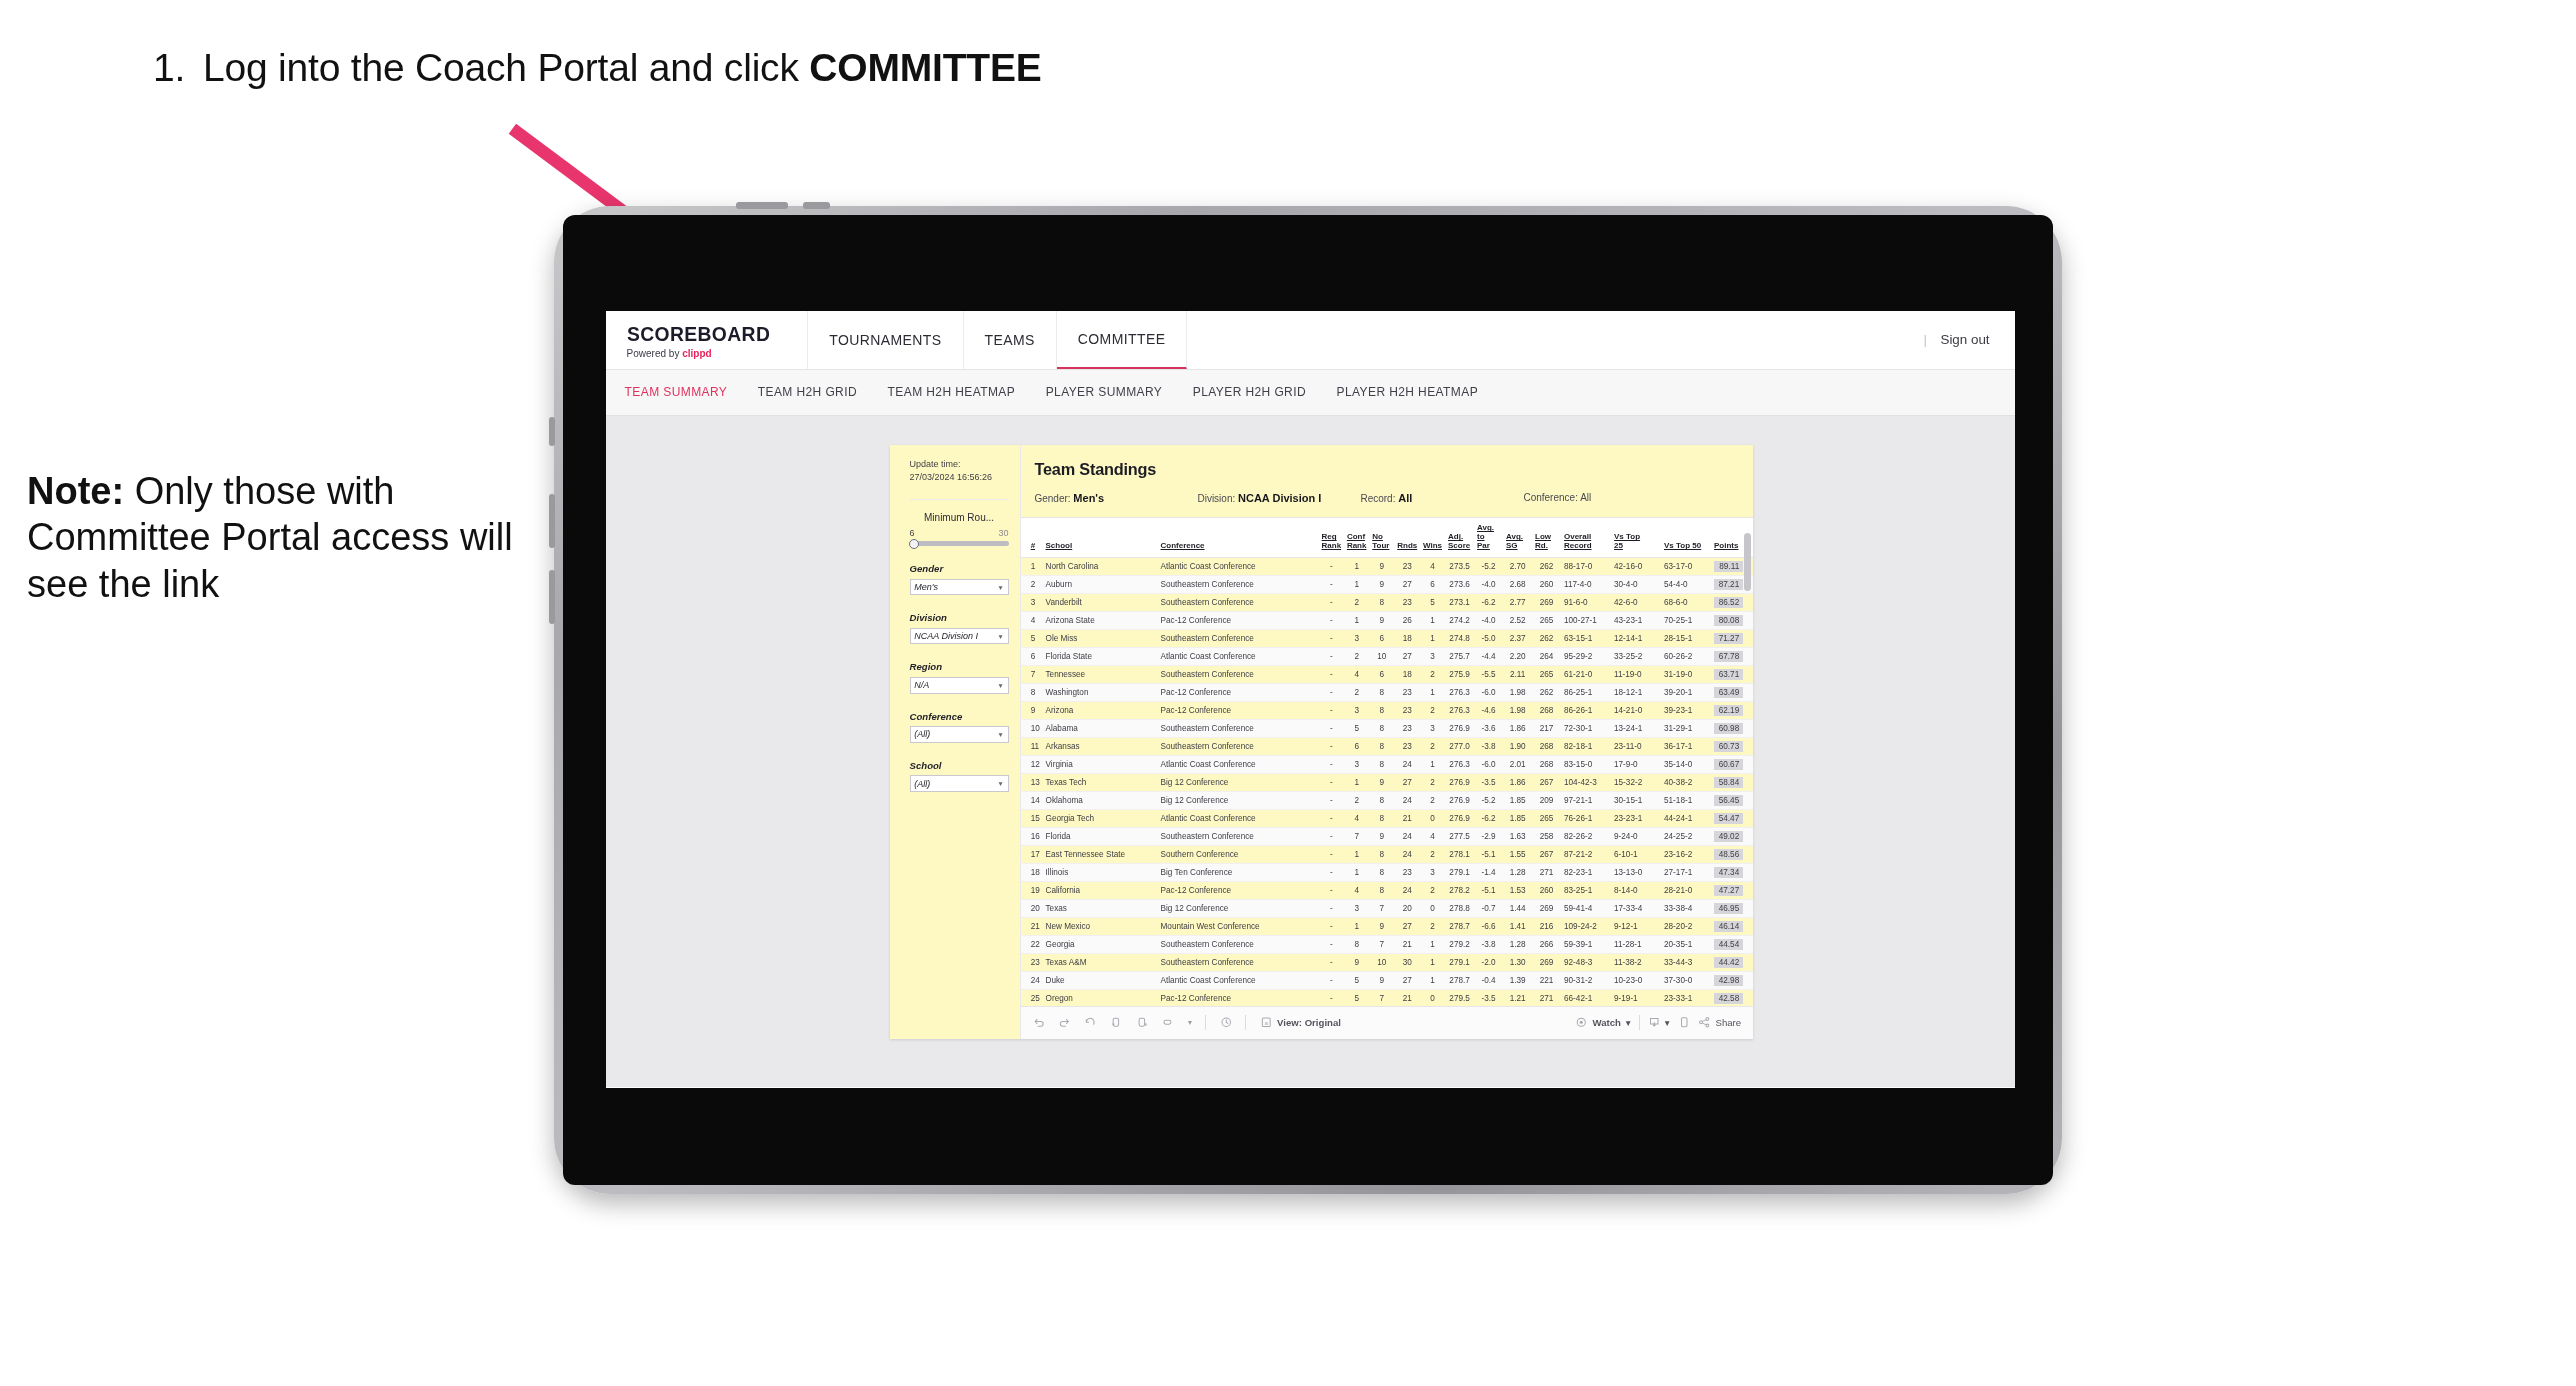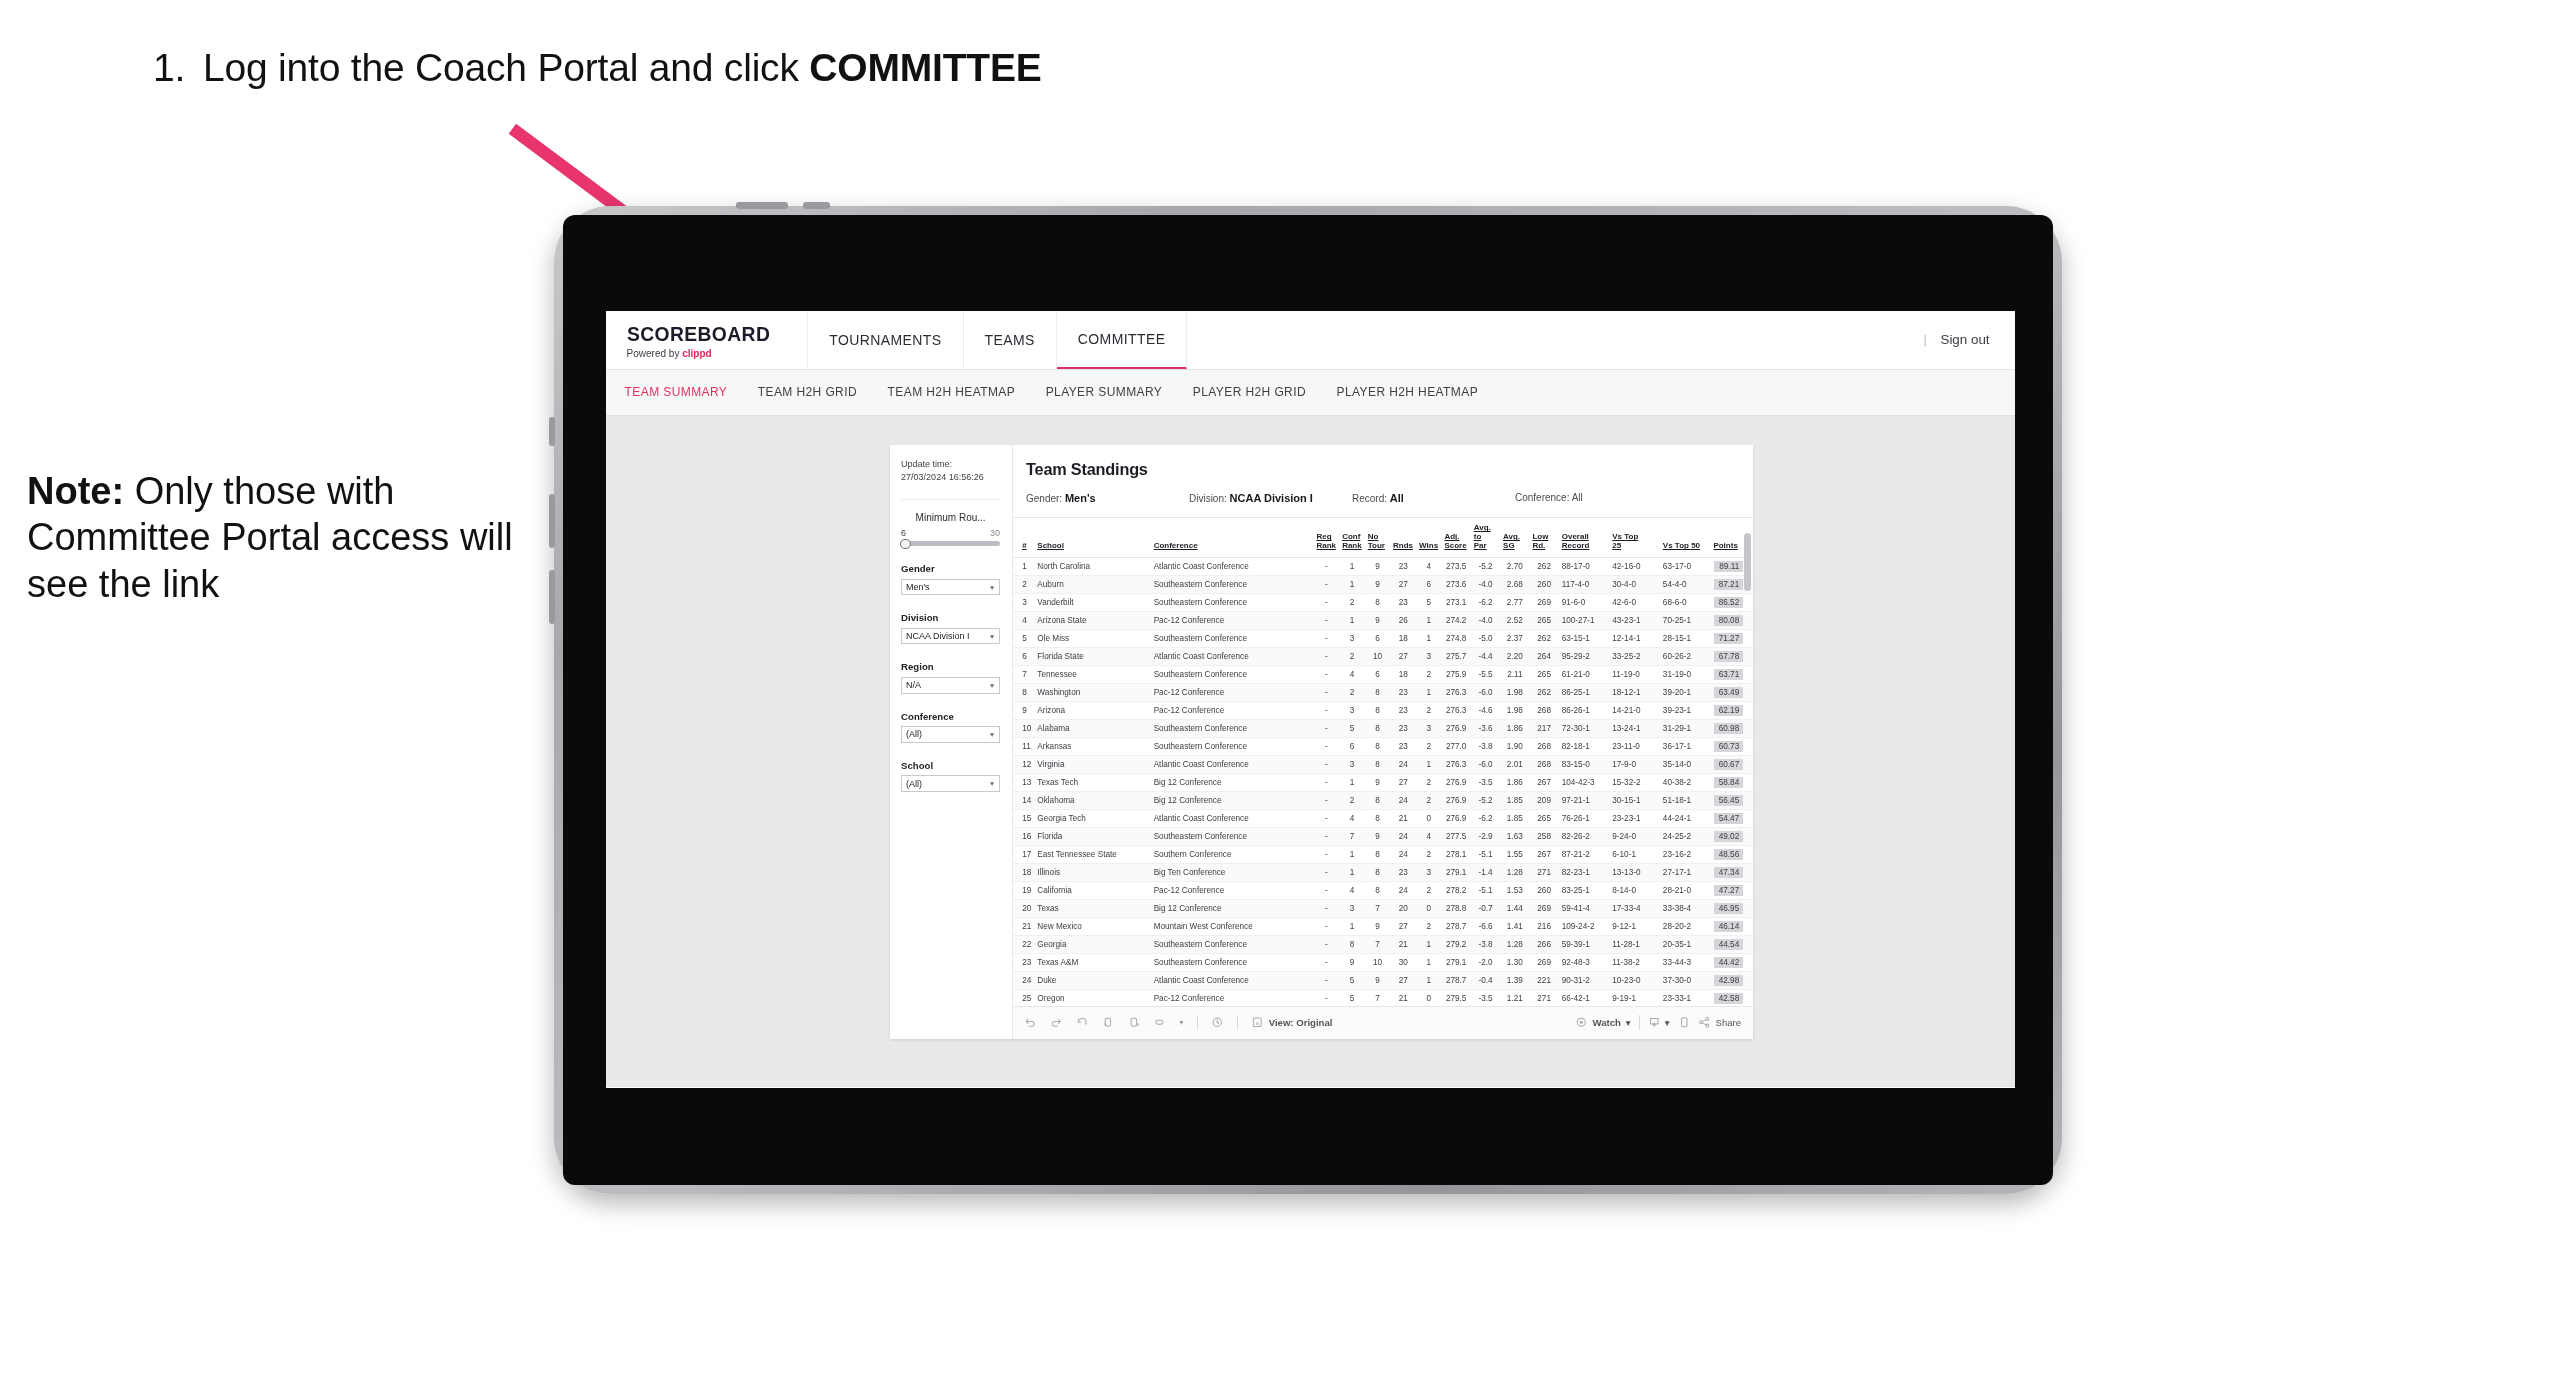--- a/index.html
+++ b/index.html
@@ -96,37 +96,37 @@
     font-size: 12px; letter-spacing:0.4px; color:#404048;
     padding: 0 21px 0 0; margin-right: 9.6px; white-space:nowrap; cursor:pointer;
   }
   .subnav-item.active { color:#e0315e; }
 
   
   .viz-area { background:#e9e9ec; height: 671px; padding: 35px 0 0 0; position:relative; }
   .viz-card {
     position:absolute; left: 284px; top: 29px;
     width: 863px; height: 594px;
-    background:#ffffff; box-shadow: 0 1px 2.9px rgba(0,0,0,.12);
-    display:flex; flex-direction:column;
+    background:#fef9c3; box-shadow: 0 1px 2.9px rgba(0,0,0,.12);
+    display:flex; flex-direction:column;align-items:flex-end;
   }
   .viz-body { flex:1; display:flex; min-height:0; }
 
   
   .filters { width: 123px; border-right:1px solid #e9e9ec; padding: 13.4px 11.5px 0 11.5px; }
   .upd-label { font-size: 9px; color:#3f3f46; line-height:1.45; }
   .filters hr { border:none; border-top:1px solid #ebebee; margin: 15.3px 0 11.5px 0;}
   .f-title { font-size:9.6px; font-weight:700; color:#23232a; margin-bottom:4.8px; }
   .f-title.ctr { text-align:center; font-weight:400; font-size:10px; color:#2c2c33; }
   .slider-row { display:flex; justify-content:space-between; font-size:9px; color:#3f3f46; }
   .slider-row .hi { color:#8b8b93; }
   .slider-track { position:relative; height:4.8px; background:#bcbcc2; border-radius:2.9px; margin-top:3.8px; }
   .slider-knob { position:absolute; left:-1px; top:-2.9px; width:10.5px; height:10.5px; background:#f4f4f6;
                  border:1.3px solid #6e6e77; border-radius:50%; }
-  .f-group { margin-top: 17px; }
+  .f-group { margin-top: 17px; font-style: italic; }
   .f-select {
     margin-top:3.8px; height:16.3px; border:1px solid #c8c8ce; background:#fff;
     font-size:9px; color:#1f1f26; display:flex; align-items:center;
     padding: 0 3.8px; position:relative;
   }
   .f-select .cav { position:absolute; right:3.8px; font-size:6.7px; color:#6a6a72; }
 
   
   .viz-main { flex:1; display:flex; flex-direction:column; min-width:0; padding: 15.3px 0 0 0; }
   .viz-title { font-size:16.3px; font-weight:700; color:#1d1d25; padding: 0 0 0 13.4px; letter-spacing:-0.2px;}

